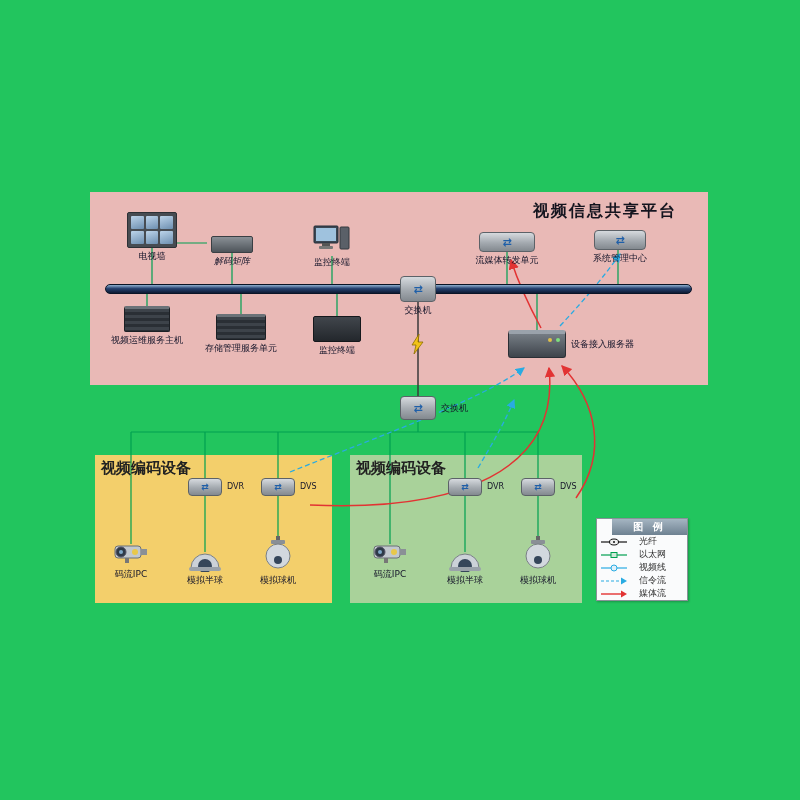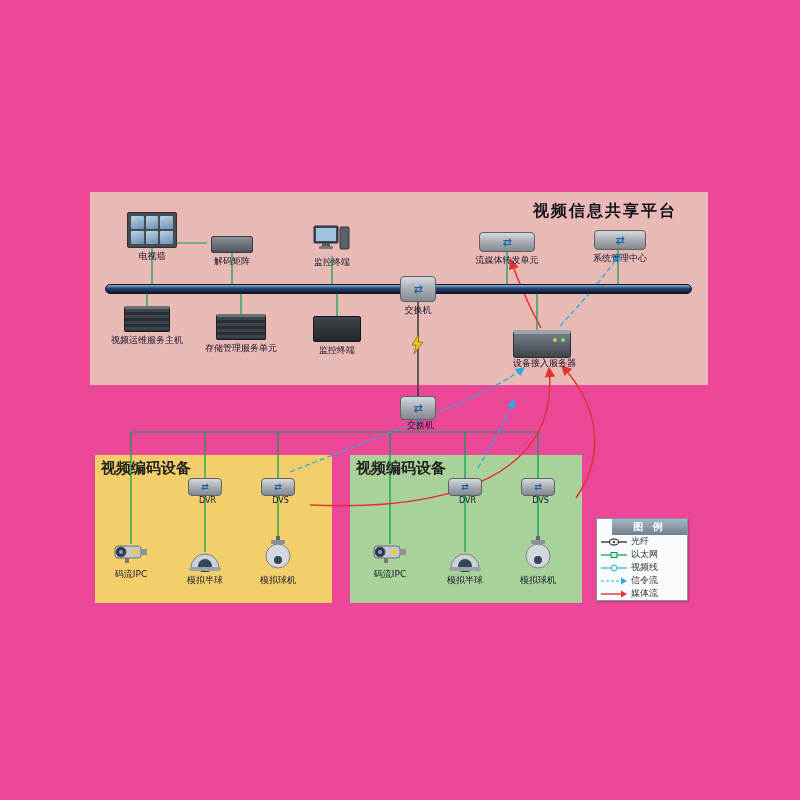--- a/index.html
+++ b/index.html
@@ -1,30 +1,30 @@
 <!DOCTYPE html>
 <html><head>
 <meta charset="utf-8">
 <style>
   html,body{margin:0;padding:0;background:#fff;}
-  .canvas{position:relative;width:800px;height:800px;background:#ec4899;
+  .canvas{position:relative;width:800px;height:800px;background:#22c55e;
           font-family:"DejaVu Sans","Liberation Sans",sans-serif;overflow:hidden;}
   .region{position:absolute;z-index:0;}
   .region.pink{left:90px;top:192px;width:618px;height:193px;background:#e9b9b6;}
   .region.yellow{left:95px;top:455px;width:237px;height:148px;background:#f3cf6b;}
   .region.green2{left:350px;top:455px;width:232px;height:148px;background:#a9d29a;}
   .main-title{position:absolute;left:505px;top:201px;width:200px;z-index:3;
               font-size:16px;font-weight:bold;color:#14141e;letter-spacing:2px;text-align:center;}
   .zone-title{position:absolute;z-index:2;font-size:15px;font-weight:bold;color:#222;}
   .bus{position:absolute;left:105px;top:284px;width:587px;height:10px;z-index:2;
        border-radius:5px;background:linear-gradient(#8fb0d0,#24406e 45%,#0e1a33);
        border:1px solid #0a1426;box-sizing:border-box;}
   svg.wires{position:absolute;left:0;top:0;z-index:1;pointer-events:none;}
   .dev{position:absolute;display:flex;flex-direction:column;align-items:center;z-index:3;}
-  .dev.row{flex-direction:column;align-items:center;justify-content:center;}
+  .dev.row{flex-direction:row;align-items:center;justify-content:center;}
   .lbl{font-size:9px;color:#15152a;text-align:center;margin-top:3px;white-space:nowrap;line-height:1.15;}
   .dev.row .lbl{margin:0 0 0 5px;}
   .lbl.small{font-size:8px;}
   .icon-tv{width:50px;height:36px;background:#474c52;border:1px solid #2c3035;border-radius:2px;
            display:grid;grid-template-columns:repeat(3,1fr);grid-template-rows:repeat(2,1fr);
            gap:2px;padding:3px;box-sizing:border-box;}
   .icon-tv i{background:linear-gradient(160deg,#bcd4ea,#6d8fb0);border-radius:1px;}
   .icon-flatbox{width:40px;height:15px;background:linear-gradient(#8a9096,#4e545a);
                 border:1px solid #3a3f44;border-radius:2px;}
   .slab{background:linear-gradient(#d6dade,#a3a9af 55%,#83898f);border:1px solid #5c6268;
@@ -45,21 +45,21 @@
   .icon-server{width:58px;height:28px;background:linear-gradient(#757c84,#3e444b);
                border:1px solid #2a2f35;border-top:4px solid #9aa2ab;border-radius:3px;
                position:relative;box-sizing:border-box;}
   .icon-server::after{content:"";position:absolute;right:5px;top:4px;width:4px;height:4px;
                       border-radius:50%;background:#7ee07e;box-shadow:-8px 0 0 #e0c04a;}
   .legend{position:absolute;left:596px;top:518px;width:90px;z-index:3;border:1px solid #8a9199;
           background:#fafbfc;box-shadow:1px 1px 2px rgba(0,0,0,0.25);}
   .legend-h{height:16px;background:linear-gradient(#a5b5c2,#6e8191);color:#fff;font-size:10px;
             font-weight:bold;display:flex;align-items:center;justify-content:center;letter-spacing:3px;margin-left:15px;}
   .legend-row{display:flex;align-items:center;height:13px;padding:0 4px;}
-  .legend-row span{font-size:9px;color:#333;margin-left:4px;}
+  .legend-row span{font-size:9px;color:#333;margin-left:12px;}
 </style>
 </head>
 <body>
 
 <div class="canvas">
 
   <div class="region pink"></div>
   <div class="region yellow"></div>
   <div class="region green2"></div>
 
@@ -109,21 +109,21 @@
         <i></i>
         <i></i>
         <i></i>
         <i></i>
         <i></i>
         <i></i>
       </div>
     <div class="lbl">电视墙</div>
   </div>
 
-  <div class="dev" style="left:204px;top:236px;width:56px;">
+  <div class="dev" style="left:204px;top:236px;width:56px;font-style:italic;">
     <div class="icon-flatbox"></div>
     <div class="lbl">解码矩阵</div>
   </div>
 
   <div class="dev" style="left:310px;top:224px;width:44px;">
     <svg width="38" height="30">
       <rect x="1" y="2" width="24" height="17" rx="1" fill="#3c4754" stroke="#252e38"></rect>
       <rect x="3" y="4" width="20" height="13" fill="#9fc2de"></rect>
       <rect x="9" y="19" width="8" height="3" fill="#555"></rect>
       <rect x="6" y="22" width="14" height="3" rx="1" fill="#777"></rect>

